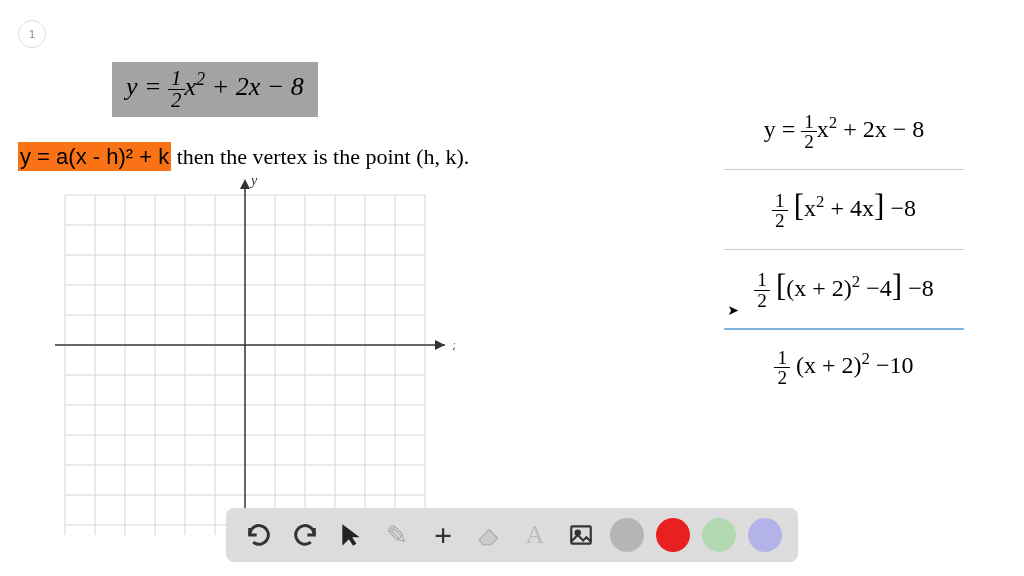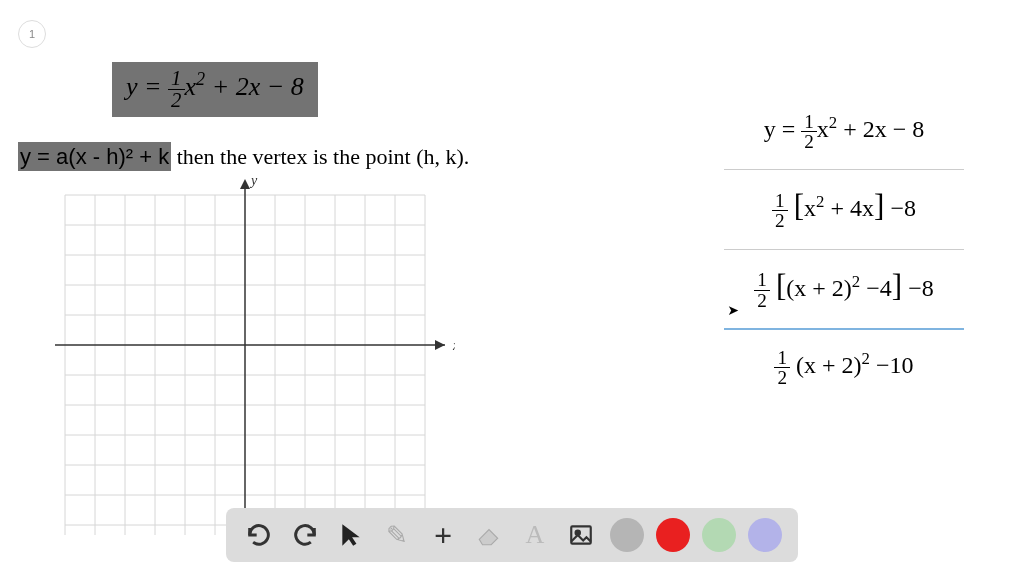--- a/index.html
+++ b/index.html
@@ -24,33 +24,33 @@
     color: #888;
     display: flex;
     align-items: center;
     justify-content: center;
     font-family: Arial, sans-serif;
   }
   .eq-box {
     position: absolute;
     top: 62px;
     left: 112px;
-    background: #737373;
+    background: #a3a3a3;
     padding: 6px 14px;
     font-size: 26px;
     font-style: italic;
   }
   .vertex-line {
     position: absolute;
     top: 144px;
     left: 18px;
     font-size: 22px;
   }
   .vertex-line .hl {
-    background: #737373;
+    background: #f97316;
     font-family: Arial, sans-serif;
     font-style: normal;
     padding: 2px 2px;
   }
   .graph {
     position: absolute;
     top: 175px;
     left: 55px;
   }
   .work {

